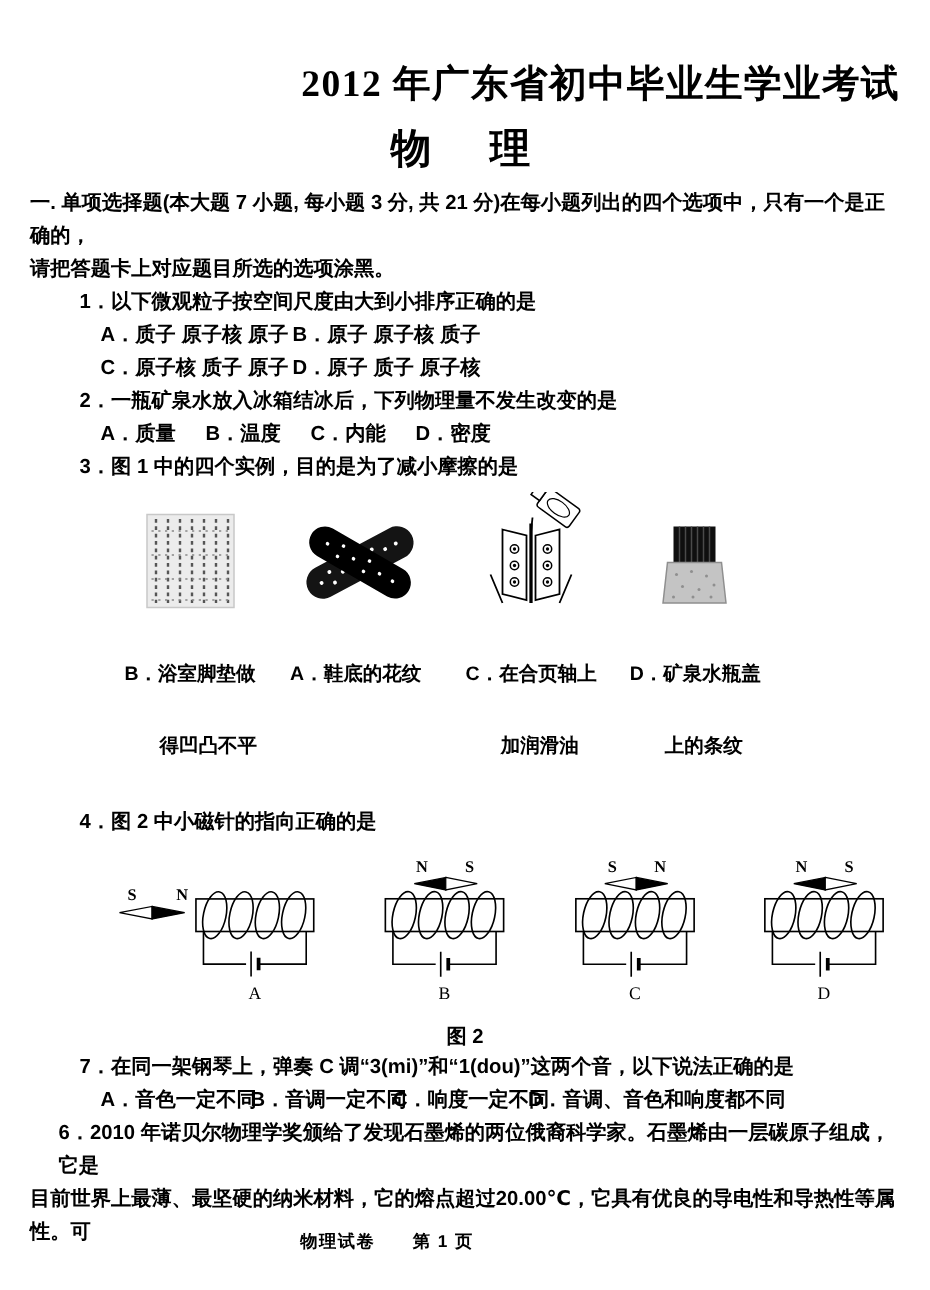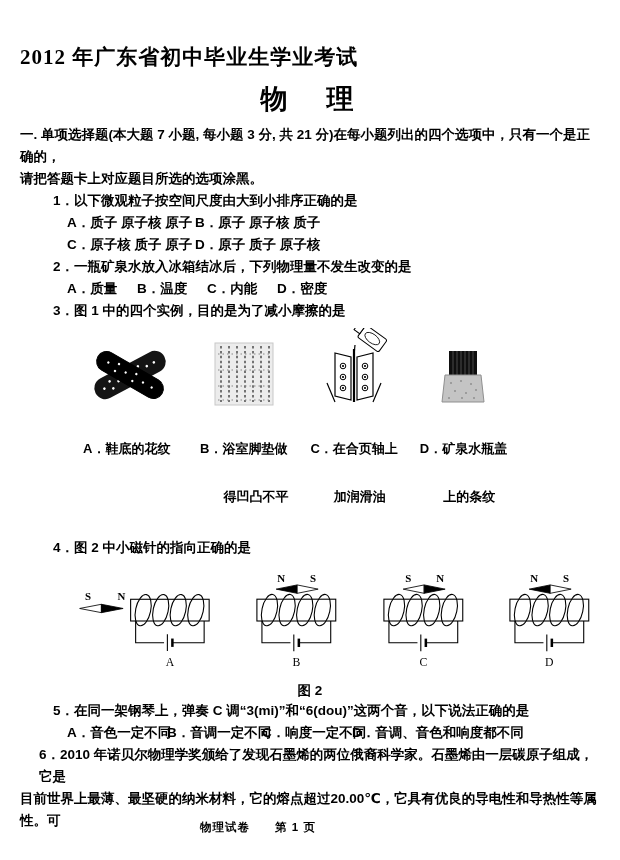--- a/index.html
+++ b/index.html
@@ -4,21 +4,21 @@
 <style>
   html,body{margin:0;padding:0;}
   body{
     width:620px;height:860px;background:#ffffff;color:#000;
     font-family:"Liberation Sans","DejaVu Sans",sans-serif;
     position:relative;overflow:hidden;
   }
   .page{padding:44px 20px 0 20px;}
   .title1{
     font-family:"Liberation Serif","DejaVu Serif",serif;
-    font-size:21px;font-weight:bold;text-align:left;letter-spacing:1px;line-height:26px;
+    font-size:25px;font-weight:bold;text-align:right;letter-spacing:1px;line-height:26px;
   }
   .title2{
     font-family:"Liberation Serif","DejaVu Serif",serif;
     font-size:27px;font-weight:bold;text-align:center;letter-spacing:6px;line-height:32px;
     margin-top:13px;
   }
   .line{font-size:13.5px;font-weight:600;line-height:22px;margin:0;white-space:pre-wrap;}
   .intro1{margin-top:9px;}
   .stem{margin-left:33px;}
   .para1{margin-left:19px;}
@@ -63,20 +63,47 @@
   <p class="line stem">2．一瓶矿泉水放入冰箱结冰后，下列物理量不发生改变的是</p>
   <div class="opts">
     <span class="opt w70">A．质量</span><span class="opt w70">B．温度</span><span class="opt w70">C．内能</span><span class="opt">D．密度</span>
   </div>
 
   <p class="line stem">3．图 1 中的四个实例，目的是为了减小摩擦的是</p>
 
   <div class="fig1-row">
     <div class="fig1-item">
       <div class="fig1-imgbox">
+        <svg width="60" height="64" viewBox="0 0 60 64">
+          <rect x="1" y="1" width="58" height="62" fill="#ececec" stroke="#c8c8c8"></rect>
+          <g stroke="#555" stroke-width="1.6" stroke-dasharray="2.5,2.4">
+            <line x1="7" y1="4" x2="7" y2="60"></line>
+              <line x1="15" y1="4" x2="15" y2="60"></line>
+            <line x1="23" y1="4" x2="23" y2="60"></line>
+              <line x1="31" y1="4" x2="31" y2="60"></line>
+            <line x1="39" y1="4" x2="39" y2="60"></line>
+              <line x1="47" y1="4" x2="47" y2="60"></line>
+            <line x1="55" y1="4" x2="55" y2="60"></line>
+          </g>
+          <g stroke="#888" stroke-width="1" stroke-dasharray="1.5,3">
+            <line x1="4" y1="12" x2="56" y2="12"></line>
+              <line x1="4" y1="28" x2="56" y2="28"></line>
+            <line x1="4" y1="44" x2="56" y2="44"></line>
+              <line x1="4" y1="58" x2="56" y2="58"></line>
+          </g>
+        </svg>
+      </div>
+      <div class="figcap">
+        <div>B．浴室脚垫做</div>
+        <div class="l2">得凹凸不平</div>
+      </div>
+    </div>
+
+    <div class="fig1-item">
+      <div class="fig1-imgbox">
         <svg width="95" height="62" viewBox="0 0 95 62">
           <g transform="rotate(-28 47 31)">
             <rect x="8" y="20" width="78" height="22" rx="11" fill="#141414"></rect>
             <g fill="#ffffff">
               <circle cx="18" cy="31" r="1.3"></circle>
                 <circle cx="26" cy="27" r="1.3"></circle>
                 <circle cx="26" cy="35" r="1.3"></circle>
               <circle cx="34" cy="31" r="1.3"></circle>
                 <circle cx="42" cy="27" r="1.3"></circle>
                 <circle cx="42" cy="35" r="1.3"></circle>
@@ -98,47 +125,20 @@
                 <circle cx="52" cy="35" r="1.2"></circle>
               <circle cx="62" cy="31" r="1.2"></circle>
                 <circle cx="72" cy="31" r="1.2"></circle>
             </g>
           </g>
         </svg>
       </div>
       <div class="figcap">
         <div>A．鞋底的花纹</div>
         <div class="l2"></div>
-      </div>
-    </div>
-
-    <div class="fig1-item">
-      <div class="fig1-imgbox">
-        <svg width="60" height="64" viewBox="0 0 60 64">
-          <rect x="1" y="1" width="58" height="62" fill="#ececec" stroke="#c8c8c8"></rect>
-          <g stroke="#555" stroke-width="1.6" stroke-dasharray="2.5,2.4">
-            <line x1="7" y1="4" x2="7" y2="60"></line>
-              <line x1="15" y1="4" x2="15" y2="60"></line>
-            <line x1="23" y1="4" x2="23" y2="60"></line>
-              <line x1="31" y1="4" x2="31" y2="60"></line>
-            <line x1="39" y1="4" x2="39" y2="60"></line>
-              <line x1="47" y1="4" x2="47" y2="60"></line>
-            <line x1="55" y1="4" x2="55" y2="60"></line>
-          </g>
-          <g stroke="#888" stroke-width="1" stroke-dasharray="1.5,3">
-            <line x1="4" y1="12" x2="56" y2="12"></line>
-              <line x1="4" y1="28" x2="56" y2="28"></line>
-            <line x1="4" y1="44" x2="56" y2="44"></line>
-              <line x1="4" y1="58" x2="56" y2="58"></line>
-          </g>
-        </svg>
-      </div>
-      <div class="figcap">
-        <div>B．浴室脚垫做</div>
-        <div class="l2">得凹凸不平</div>
       </div>
     </div>
 
     <div class="fig1-item">
       <div class="fig1-imgbox">
         <svg width="80" height="78" viewBox="0 0 80 78">
           <g transform="rotate(36 56 12)">
             <rect x="44" y="2" width="26" height="15" rx="2" fill="#fff" stroke="#000"></rect>
             <ellipse cx="57" cy="9.5" rx="8.5" ry="4.5" fill="none" stroke="#000" stroke-width="0.8"></ellipse>
             <rect x="37" y="6" width="7" height="7" fill="#fff" stroke="#000"></rect>
@@ -280,21 +280,21 @@
       </g>
       <path class="wire" d="M19,60 L19,86 L53,86"></path>
       <line x1="57" y1="76" x2="57" y2="96" stroke="#000" stroke-width="1.3"></line>
       <line x1="63" y1="81" x2="63" y2="91" stroke="#000" stroke-width="3"></line>
       <path class="wire" d="M63,86 L101,86 L101,60"></path>
       <text class="cirlabel" x="60" y="114">D</text>
     </svg>
   </div>
   <div class="figcaption">图 2</div>
 
-  <p class="line stem">5．在同一架钢琴上，弹奏 C 调“3(mi)”和“6(dou)”这两个音，以下说法正确的是</p>
+  <p class="line stem">7．在同一架钢琴上，弹奏 C 调“3(mi)”和“1(dou)”这两个音，以下说法正确的是</p>
   <div class="opts">
     <span class="opt w100">A．音色一定不同</span><span class="opt w95">B．音调一定不同</span><span class="opt w90">C．响度一定不同</span><span class="opt">D．音调、音色和响度都不同</span>
   </div>
 
   <p class="line para1">6．2010 年诺贝尔物理学奖颁给了发现石墨烯的两位俄裔科学家。石墨烯由一层碳原子组成，它是</p>
   <p class="line">目前世界上最薄、最坚硬的纳米材料，它的熔点超过20.00℃，它具有优良的导电性和导热性等属性。可</p>
 
 </div>
 
 <div class="footer">物理试卷　　第 1 页</div>

